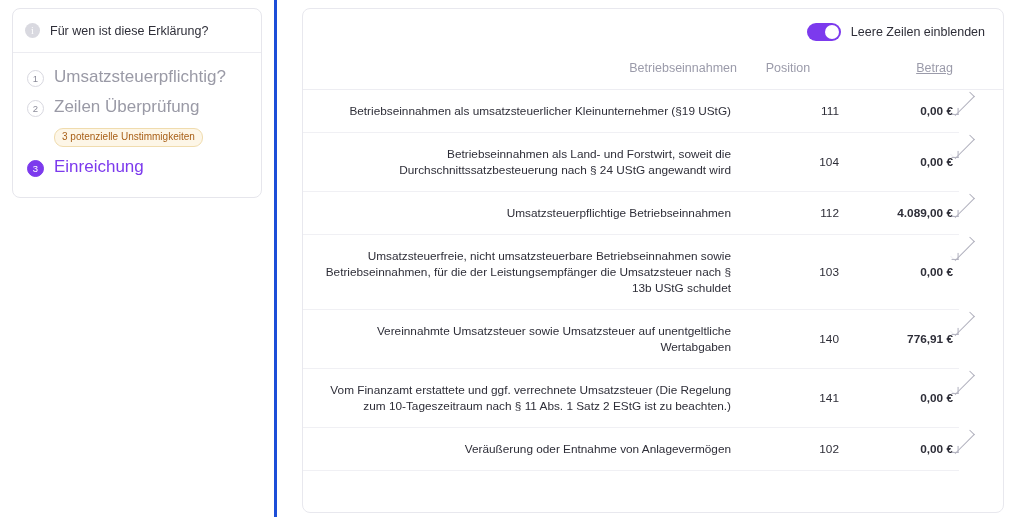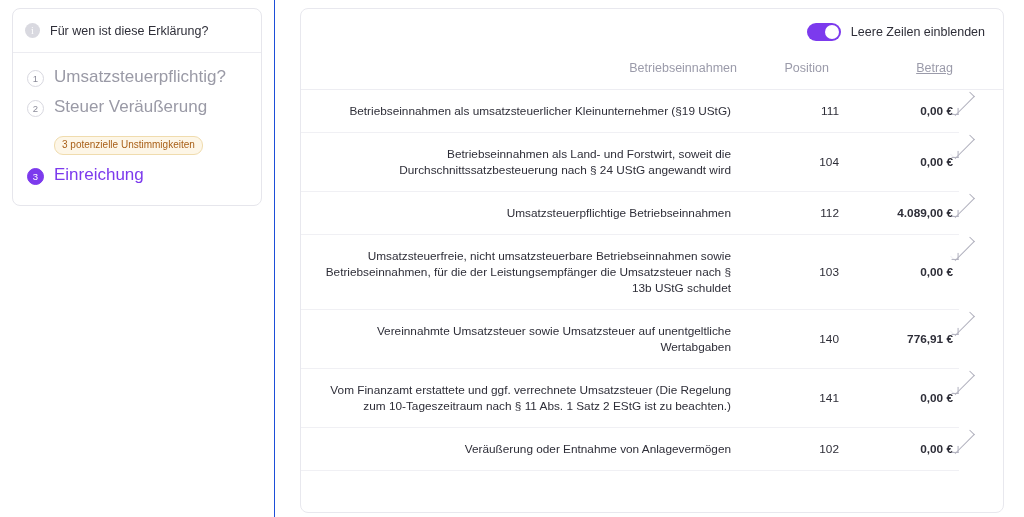--- a/index.html
+++ b/index.html
@@ -87,34 +87,34 @@
   }
   .step-body { padding-top: 1px; }
   .step-label {
     font-size: 17px;
     color: #9a9aa6;
     line-height: 14px;
   }
   .step.active .step-label { color: #7c3aed; }
   .badge {
     display: inline-block;
-    margin-top: 22px;
+    margin-top: 14px;
     font-size: 10px;
     color: #a85f17;
     background: #fdf6e7;
     border: 1px solid #f0dcae;
     border-radius: 9px;
     padding: 2px 7px 3px 7px;
     line-height: 12px;
   }
 
   
   .main {
     flex: 1;
-    border-left: 1px solid #1d4ed8;
+    border-left: 3px solid #1d4ed8;
     padding: 8px 20px 0 25px;
     min-width: 0;
   }
   .panel {
     border: 1px solid #e8e8ee;
     border-radius: 8px;
     background: #ffffff;
     height: 505px;
     overflow: hidden;
     display: flex;
@@ -167,21 +167,21 @@
   .col-chev { width: 44px; }
 
   tr.section-row th {
     font-size: 12.5px;
     color: #9b9baa;
     padding: 10px 10px 14px 22px;
     border-bottom: 1px solid #ededf2;
   }
   tr.section-row th.col-pos,
   tr.section-row th.col-amt {
-    text-align: right;
+    text-align: center;
     padding-left: 0;
   }
   tr.section-row th.col-amt { text-align: right; padding-right: 6px; text-decoration: underline; }
   tr.section-row th.col-chev { border-bottom: 1px solid #ededf2; }
 
   tr.data-row td {
     border-bottom: 1px solid #f0f0f4;
     padding: 13px 0;
   }
   tr.data-row td.desc {
@@ -232,21 +232,21 @@
         <div class="step">
           <span class="step-num">1</span>
           <div class="step-body">
             <div class="step-label">Umsatzsteuerpflichtig?</div>
           </div>
         </div>
 
         <div class="step">
           <span class="step-num">2</span>
           <div class="step-body">
-            <div class="step-label">Steuer Veräußerung</div>
+            <div class="step-label">Zeilen Überprüfung</div>
             <span class="badge">3 potenzielle Unstimmigkeiten</span>
           </div>
         </div>
 
         <div class="step active">
           <span class="step-num">3</span>
           <div class="step-body">
             <div class="step-label">Einreichung</div>
           </div>
         </div>

